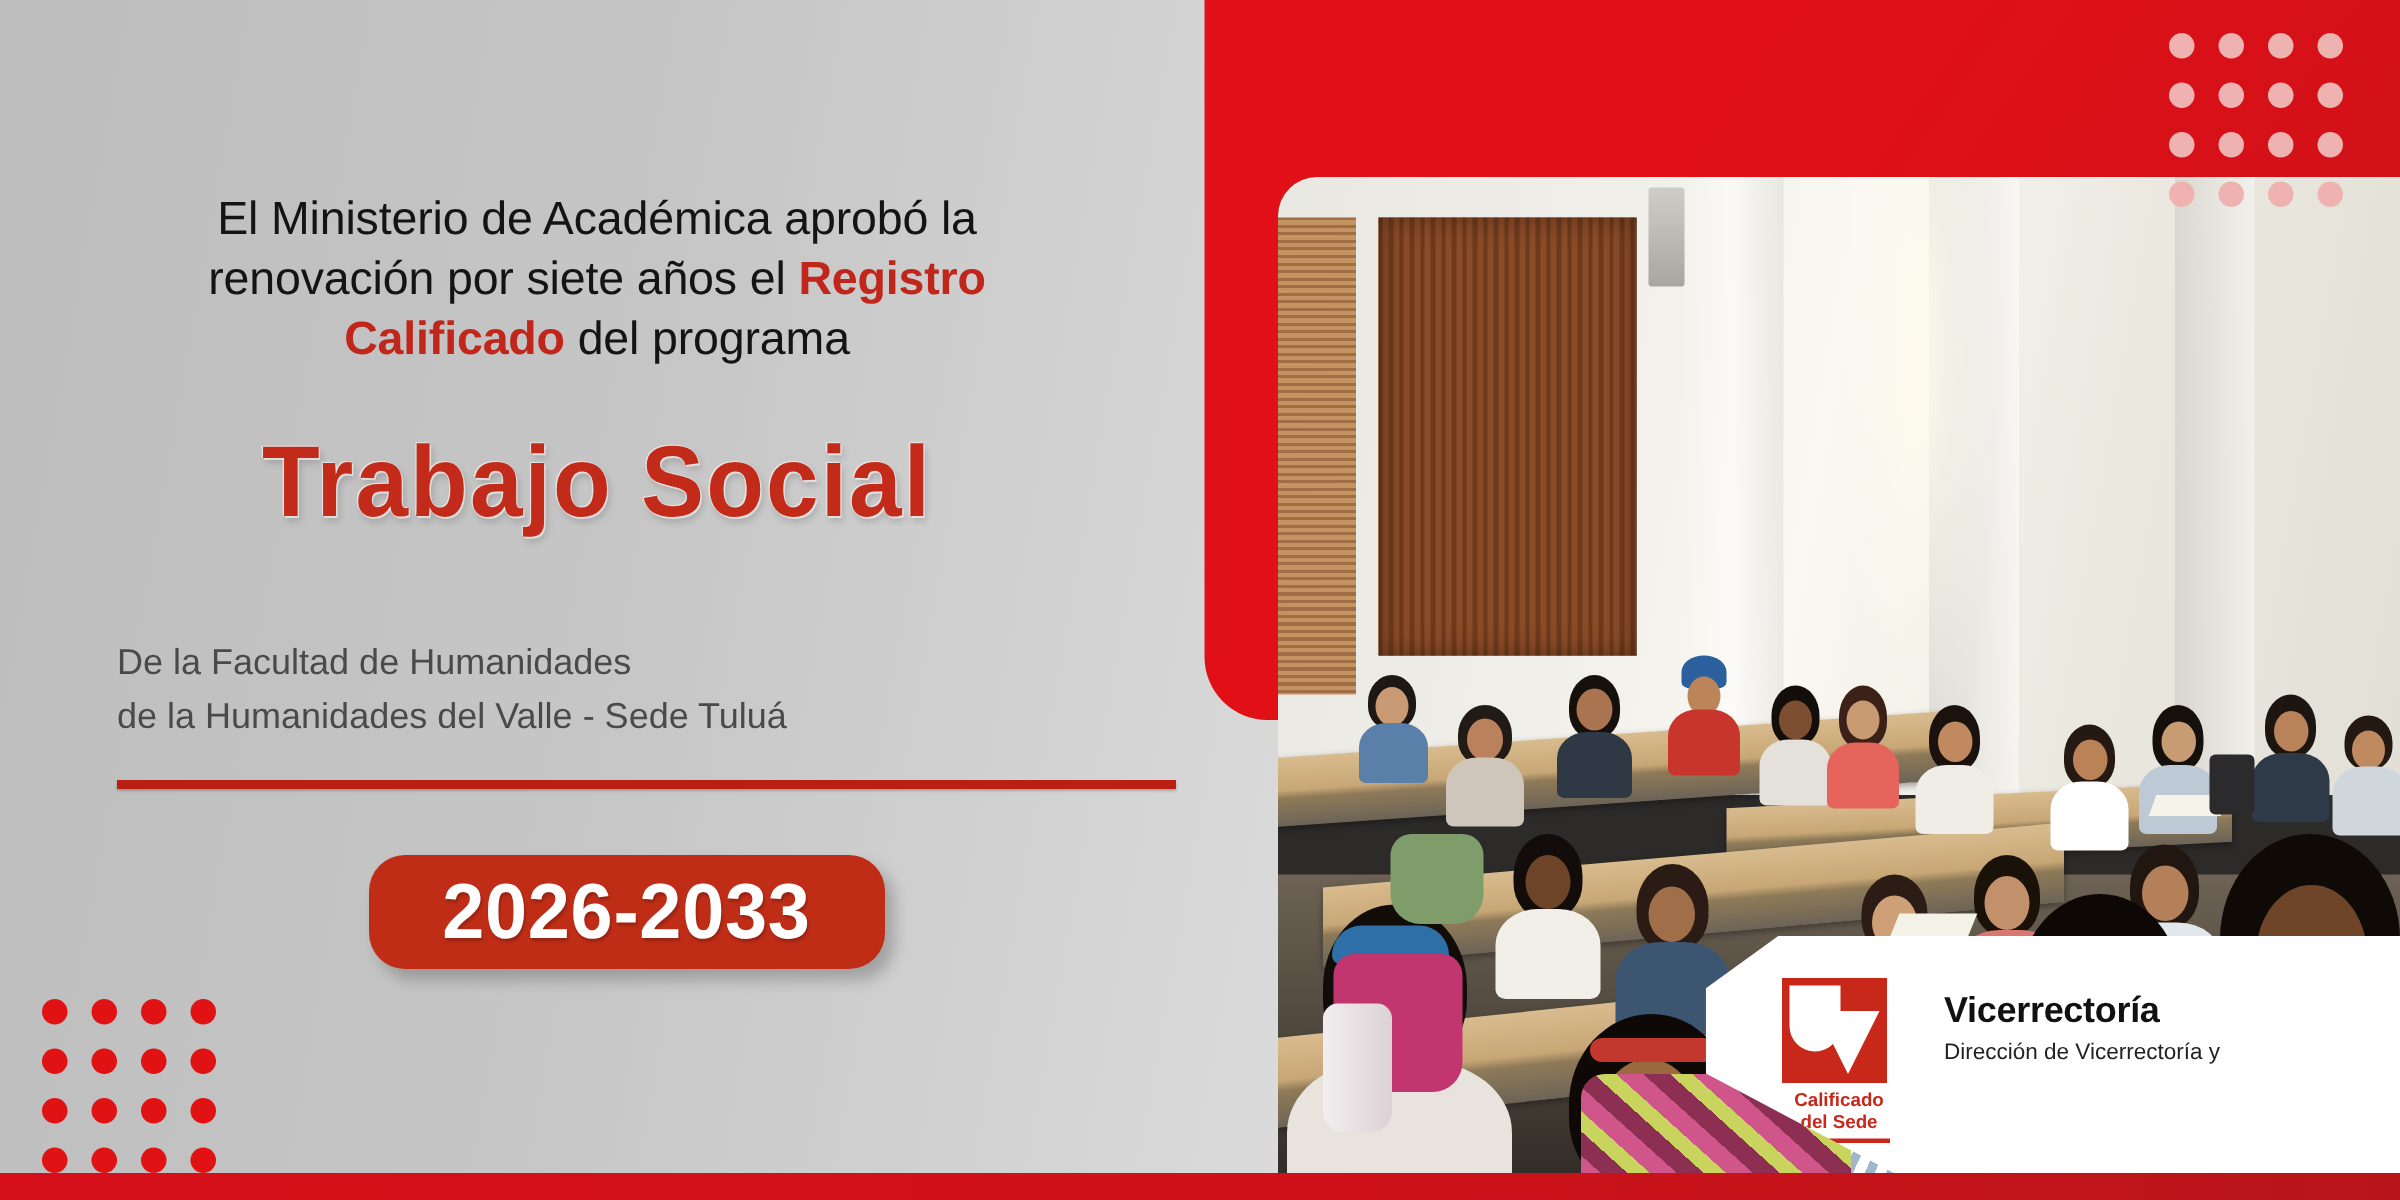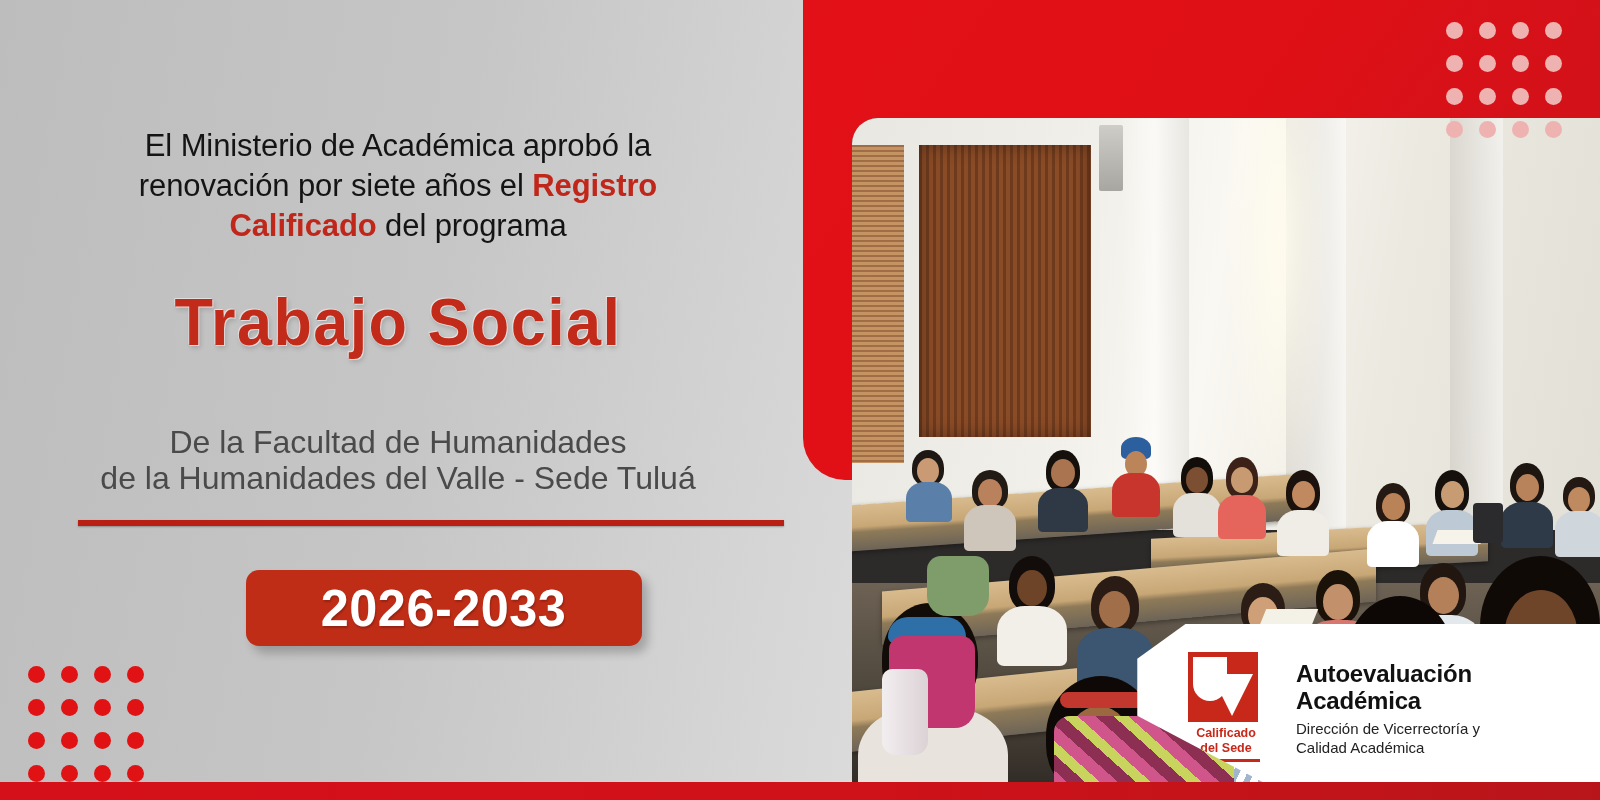--- a/index.html
+++ b/index.html
@@ -170,43 +170,42 @@
       1px 1px 0 rgba(255,255,255,.55),
       -1px -1px 0 rgba(255,255,255,.45),
       2px 3px 5px rgba(0,0,0,.16);
   }
 
   .subtitle {
     position: absolute;
     left: 78px;
     top: 424px;
     width: 640px;
-    text-align: center;
-    font-size: 32px;
+    font-size: 24px;
     line-height: 36px;
     color: #4a4a4a;
   }
 
   .divider {
     position: absolute;
     left: 78px;
     top: 520px;
     width: 706px;
     height: 6px;
     background: #ba1f13;
     box-shadow: 0 1px 2px rgba(0,0,0,.28);
   }
 
   .year-badge {
     position: absolute;
     left: 246px;
     top: 570px;
-    width: 396px;
+    width: 344px;
     height: 76px;
-    border-radius: 13px;
+    border-radius: 24px;
     background: #c02d17;
     box-shadow: 6px 7px 10px rgba(0,0,0,.22);
     display: flex;
     align-items: center;
     justify-content: center;
   }
   .year-badge span {
     color: #ffffff;
     font-size: 52px;
     font-weight: bold;
@@ -537,26 +536,24 @@
         </div>
         <div class="uv-text">
           <div>Calificado</div>
           <div>del Sede</div>
         </div>
         <div class="uv-rule"></div>
       </div>
 
       <div class="logo-text">
         <div class="lt-main">
-          <div>Autoevaluación</div>
-          <div>Académica</div>
+          <div>Vicerrectoría</div>
         </div>
         <div class="lt-sub">
           <div>Dirección de Vicerrectoría y</div>
-          <div>Calidad Académica</div>
         </div>
       </div>
 
     </div>
   </div>
 
   <div class="bottom-strip"></div>
 
 </div>
 

